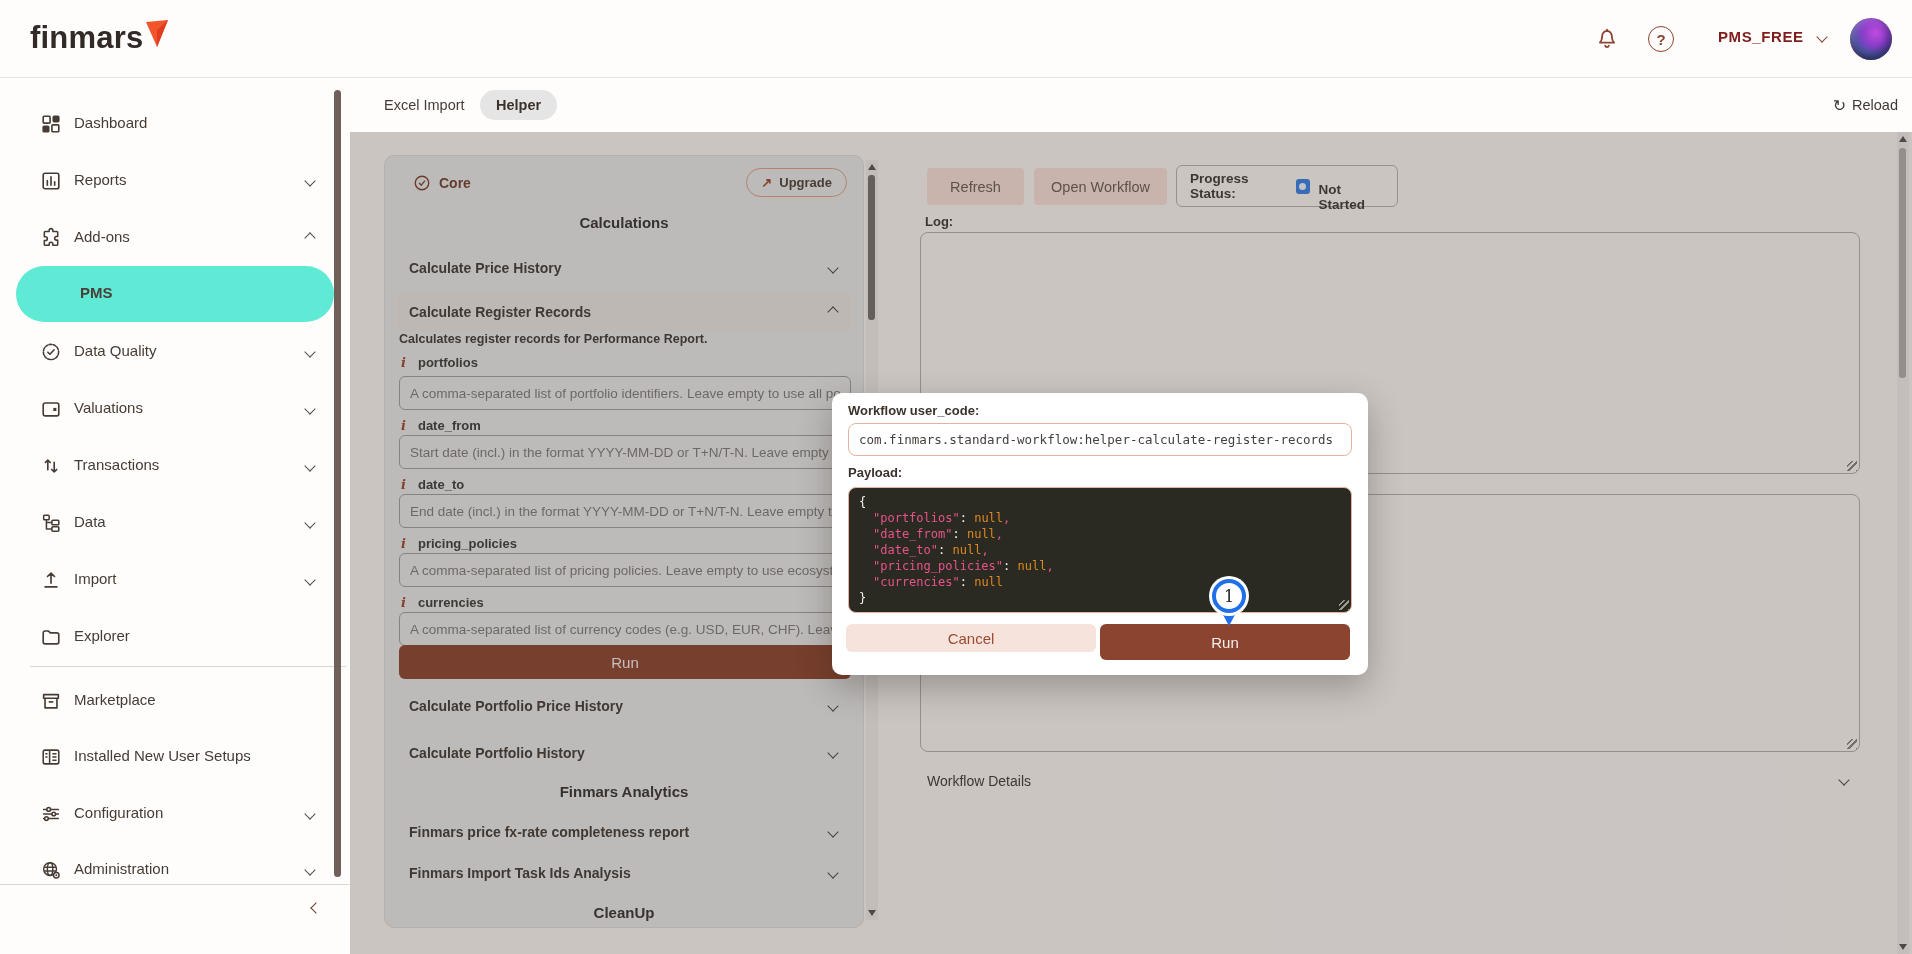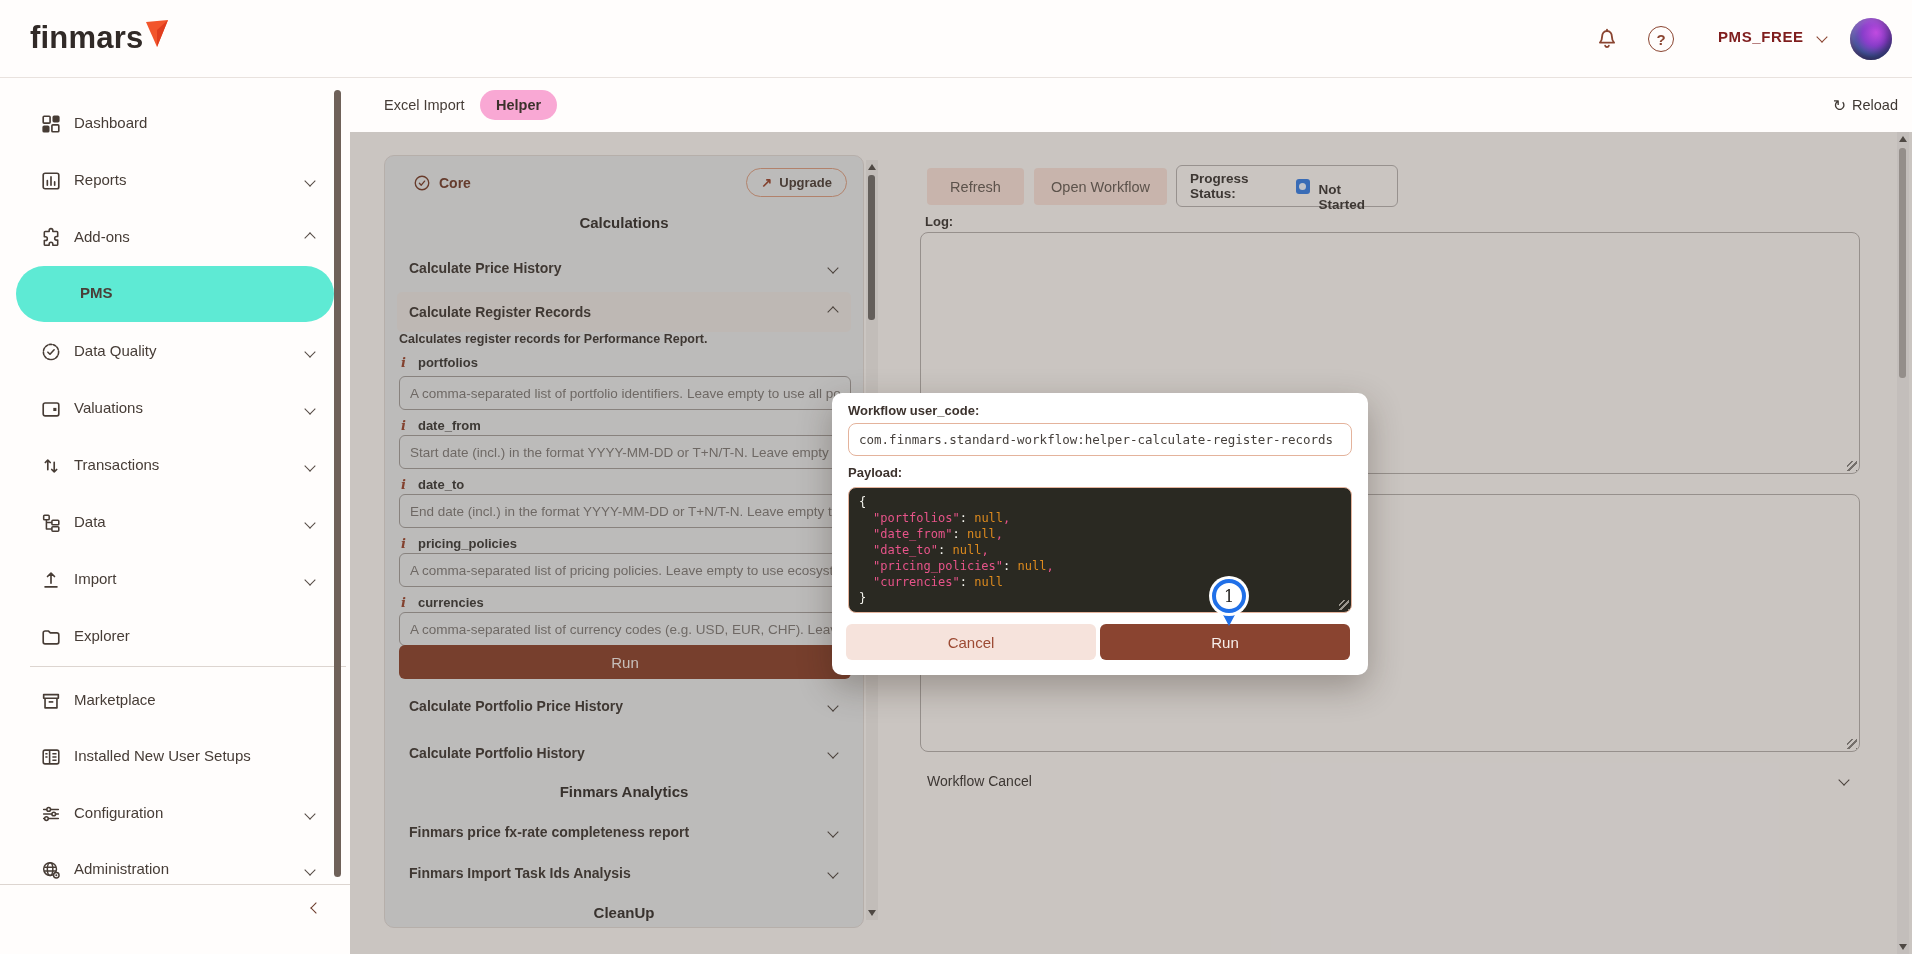--- a/index.html
+++ b/index.html
@@ -36,21 +36,21 @@
   .pill-label{position:absolute;left:64px;top:18px;font-size:15px;font-weight:700;color:#4a3e38;}
   .side-divider{position:absolute;left:30px;right:4px;height:1px;background:#ddd5d0;}
   .side-divider.full{left:0;right:0;}
   .side-thumb{position:absolute;left:334px;top:12px;width:7px;height:787px;background:#6f6159;border-radius:4px;cursor:pointer;}
   .collapse-btn{position:absolute;left:296px;top:816px;width:40px;height:28px;display:flex;align-items:center;justify-content:center;cursor:pointer;}
   .collapse-btn .chev{border-color:#6b3a2a;}
 
   
   .tabsrow{position:absolute;left:350px;top:78px;width:1562px;height:54px;background:#fffdfc;z-index:8;}
   .tab-plain{position:absolute;left:34px;top:13px;height:28px;display:flex;align-items:center;font-size:14.5px;color:#453c36;cursor:pointer;}
-  .tab-pill{position:absolute;left:130px;top:12px;height:30px;padding:0 16px;display:flex;align-items:center;background:#f9a8d4;border-radius:16px;font-size:14.5px;font-weight:700;color:#3c322c;cursor:pointer;}
+  .tab-pill{position:absolute;left:130px;top:12px;height:30px;padding:0 16px;display:flex;align-items:center;background:#e5e5e5;border-radius:16px;font-size:14.5px;font-weight:700;color:#3c322c;cursor:pointer;}
   .reload-btn{position:absolute;right:14px;top:13px;height:28px;display:flex;align-items:center;gap:6px;font-size:14.5px;color:#3f3833;cursor:pointer;}
   .reload-ico{font-size:16px;color:#3f3833;}
 
   
   .content-bg{position:absolute;left:350px;top:132px;width:1562px;height:822px;background:#f6f1ee;}
 
   
   .panel{position:absolute;left:384px;top:155px;width:480px;height:773px;background:#e5e5e5;border:1px solid #ddd5d1;border-radius:10px;}
   .core-row{position:absolute;left:28px;top:13px;height:28px;display:flex;align-items:center;gap:8px;}
   .core-title{font-size:14px;font-weight:600;color:#774433;}
@@ -96,21 +96,21 @@
   .modal{position:absolute;left:832px;top:393px;width:536px;height:282px;background:#ffffff;border-radius:10px;box-shadow:0 12px 34px rgba(40,25,18,.3);z-index:100;}
   .m-label{position:absolute;left:16px;font-size:13px;font-weight:700;color:#3c322d;}
   .m-input{position:absolute;left:16px;top:30px;width:504px;height:33px;border:1.5px solid #e4b39c;border-radius:8px;padding:0 10px;font-family:"DejaVu Sans Mono","Liberation Mono",monospace;font-size:12.5px;color:#46403c;background:#fff;}
   .editor{position:absolute;left:16px;top:94px;width:504px;height:126px;background:#2a2922;border-radius:8px;border:1px solid #e4b39c;padding:6px 10px;overflow:hidden;}
   .pl{font-family:"DejaVu Sans Mono","Liberation Mono",monospace;font-size:12px;line-height:16px;white-space:pre;}
   .pl.ind{padding-left:14px;}
   .tok-p{color:#f6f6f0;}
   .tok-k{color:#e8548a;}
   .tok-v{color:#dd8a1e;}
   .editor .rsz{background:repeating-linear-gradient(135deg,transparent 0 3px,#9b968e 3px 4.5px,transparent 4.5px 7px,#9b968e 7px 8.5px,transparent 8.5px 10px);}
-  .m-cancel{position:absolute;left:14px;top:231px;width:250px;height:36px;border:none;border-radius:6px;background:#f6e3dc;color:#9c4a33;font-size:15px;font-family:"Liberation Sans",sans-serif;cursor:pointer;}
+  .m-cancel{position:absolute;left:14px;top:231px;width:250px;height:28px;border:none;border-radius:6px;background:#f6e3dc;color:#9c4a33;font-size:15px;font-family:"Liberation Sans",sans-serif;cursor:pointer;}
   .m-run{position:absolute;left:268px;top:231px;width:250px;height:36px;border:none;border-radius:6px;background:#8a4430;color:#f6eeea;font-size:15px;font-family:"Liberation Sans",sans-serif;cursor:pointer;}
   .badge{position:absolute;left:380px;top:186px;width:34px;height:34px;border:4px solid #2070e8;background:#fff;border-radius:50%;box-shadow:0 0 0 3px #ffffff;z-index:120;display:flex;align-items:center;justify-content:center;font-family:"DejaVu Serif",serif;font-size:16px;color:#23201e;}
   .badge-tip{position:absolute;left:389px;top:218px;width:0;height:0;border-left:8px solid transparent;border-right:8px solid transparent;border-top:15px solid #2070e8;z-index:119;}
 
   svg.ico{display:block;}
 </style>
 </head>
 <body>
 
 <div id="app">
@@ -417,21 +417,21 @@
 
   <div class="wf-label" style="left:925px;top:214px">Log:</div>
   <div class="wf-box" style="top:232px;height:242px">
     <span class="rsz"></span>
   </div>
   <div class="wf-box" style="top:494px;height:258px">
     <span class="rsz"></span>
   </div>
 
   <div class="details-row">
-    <span class="details-label">Workflow Cancel</span>
+    <span class="details-label">Workflow Details</span>
     <span class="chev"></span>
   </div>
 
   <div class="vscroll main-scroll">
     <span class="tri-up"></span>
     <span class="thumb" style="top:16px;height:230px;background:#b2aca8"></span>
     <span class="tri-down"></span>
   </div>
 
   <div class="overlay"></div>

